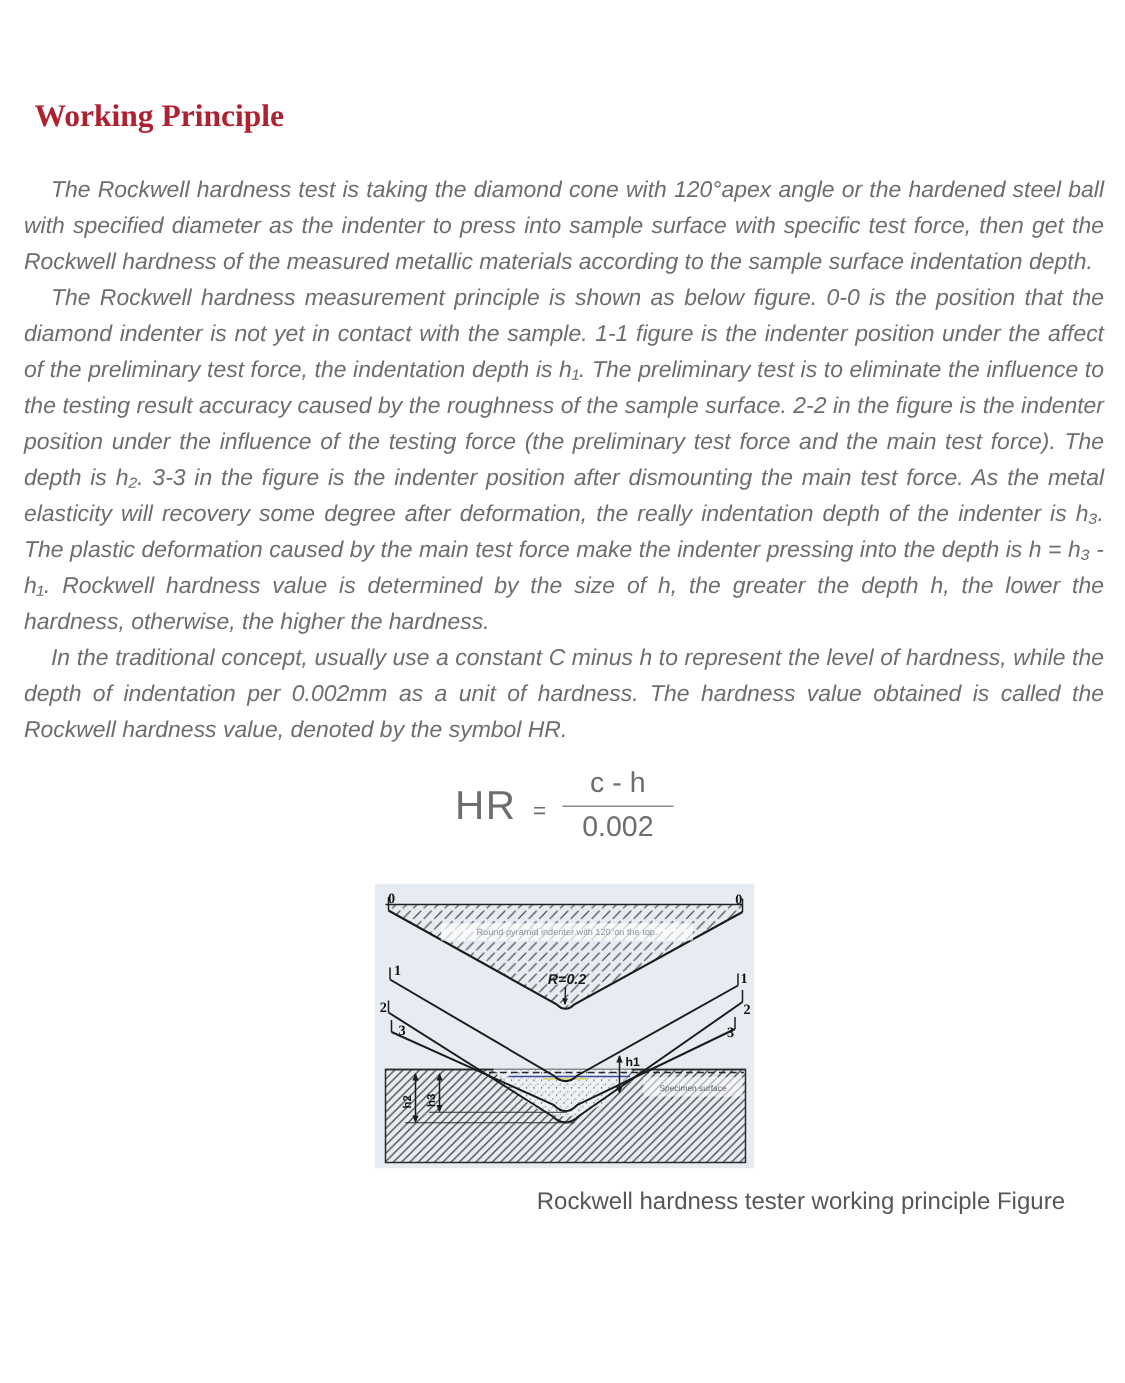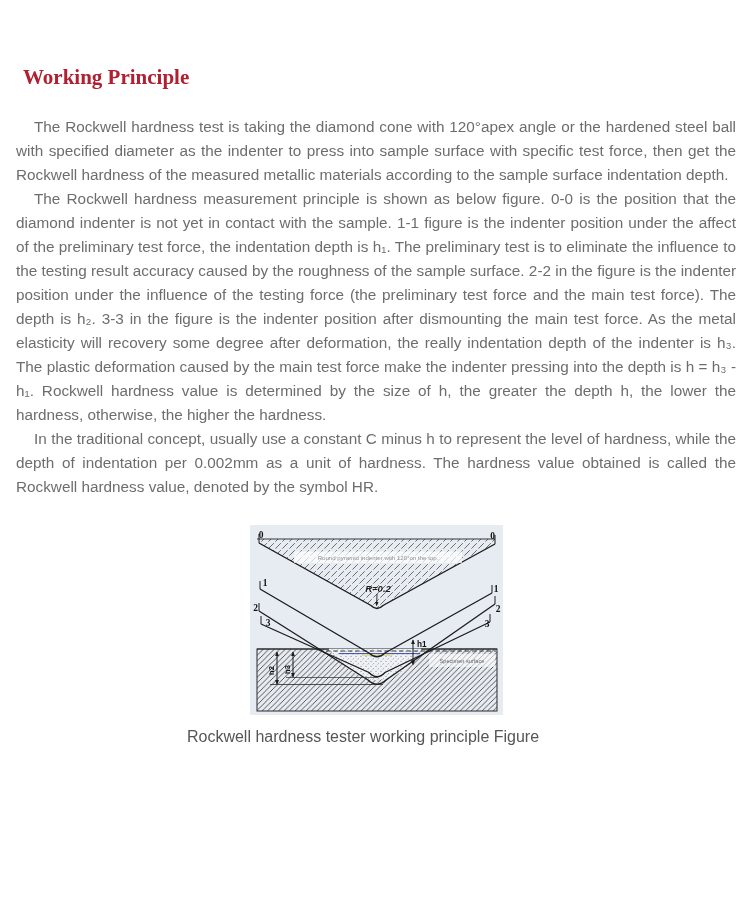--- a/index.html
+++ b/index.html
@@ -19,58 +19,67 @@
     margin-left: 23px;
     line-height: 21px;
   }
   .content { padding: 0 14px 0 16px; }
   .body-para {
     font-size: 15.3px;
     line-height: 24px;
     color: var(--color-body, #6d6d6d);
     text-align: justify;
     text-indent: 18px;
+    font-style: italic;
   }
   .body-para.first { margin-top: 27px; }
   .formula {
     display: flex;
     justify-content: center;
     align-items: center;
     gap: 11px;
     margin: 13px 0 11px 0;
     color: var(--color-body, #6d6d6d);
   }
   .formula-lhs { font-size: 27px; letter-spacing: 1px; }
   .formula-eq { font-size: 15px; margin-top: 5px; }
   .frac { display: inline-flex; flex-direction: column; align-items: center; font-size: 19px; }
   .frac-num { padding: 0 13px 3px 13px; }
   .frac-den { border-top: 1.5px solid #8d8d8d; padding: 3px 13px 0 13px; }
   .figure-wrap { width: 253px; margin: 26px auto 0 auto; }
   .figure-caption {
-    text-align: center;
+    text-align: right;
     font-size: 16px;
     color: var(--color-caption, #565656);
     margin-top: 9px;
     margin-right: 26px;
   }
   svg text { font-family: "Liberation Sans", "DejaVu Sans", sans-serif; }
   svg .fig-number { font-family: "Liberation Serif", "DejaVu Serif", serif; }
 </style>
 </head>
 <body>
 
 <div class="page">
 
   <h1 class="page-title">Working Principle</h1>
 
   <div class="content">
     <p class="body-para first">The Rockwell hardness test is taking the diamond cone with 120°apex angle or the hardened steel ball with specified diameter as the indenter to press into sample surface with specific test force, then get the Rockwell hardness of the measured metallic materials according to the sample surface indentation depth.</p>
     <p class="body-para">The Rockwell hardness measurement principle is shown as below figure. 0-0 is the position that the diamond indenter is not yet in contact with the sample. 1-1 figure is the indenter position under the affect of the preliminary test force, the indentation depth is h₁. The preliminary test is to eliminate the influence to the testing result accuracy caused by the roughness of the sample surface. 2-2 in the figure is the indenter position under the influence of the testing force (the preliminary test force and the main test force). The depth is h₂. 3-3 in the figure is the indenter position after dismounting the main test force. As the metal elasticity will recovery some degree after deformation, the really indentation depth of the indenter is h₃. The plastic deformation caused by the main test force make the indenter pressing into the depth is h = h₃ - h₁. Rockwell hardness value is determined by the size of h, the greater the depth h, the lower the hardness, otherwise, the higher the hardness.</p>
     <p class="body-para">In the traditional concept, usually use a constant C minus h to represent the level of hardness, while the depth of indentation per 0.002mm as a unit of hardness. The hardness value obtained is called the Rockwell hardness value, denoted by the symbol HR.</p>
 
+    <div class="formula">
+      <span class="formula-lhs">HR</span>
+      <span class="formula-eq">=</span>
+      <span class="frac">
+        <span class="frac-num">c - h</span>
+        <span class="frac-den">0.002</span>
+      </span>
+    </div>
 
 
     <div class="figure-wrap">
       <svg viewBox="0 0 253 190" width="253" height="190">
         <defs>
           <pattern id="hatchDense" patternUnits="userSpaceOnUse" width="5.5" height="5.5">
             <path d="M-1.4,1.4 L1.4,-1.4 M0,5.5 L5.5,0 M4.1,6.9 L6.9,4.1" stroke="#3d3d3d" stroke-width="0.85" fill="none"></path>
           </pattern>
           <pattern id="hatchSparse" patternUnits="userSpaceOnUse" width="7" height="7">
             <path d="M-1.8,1.8 L1.8,-1.8 M0,7 L7,0 M5.2,8.8 L8.8,5.2" stroke="#4d4d4d" stroke-width="0.8" stroke-dasharray="4 2.2" fill="none"></path>

